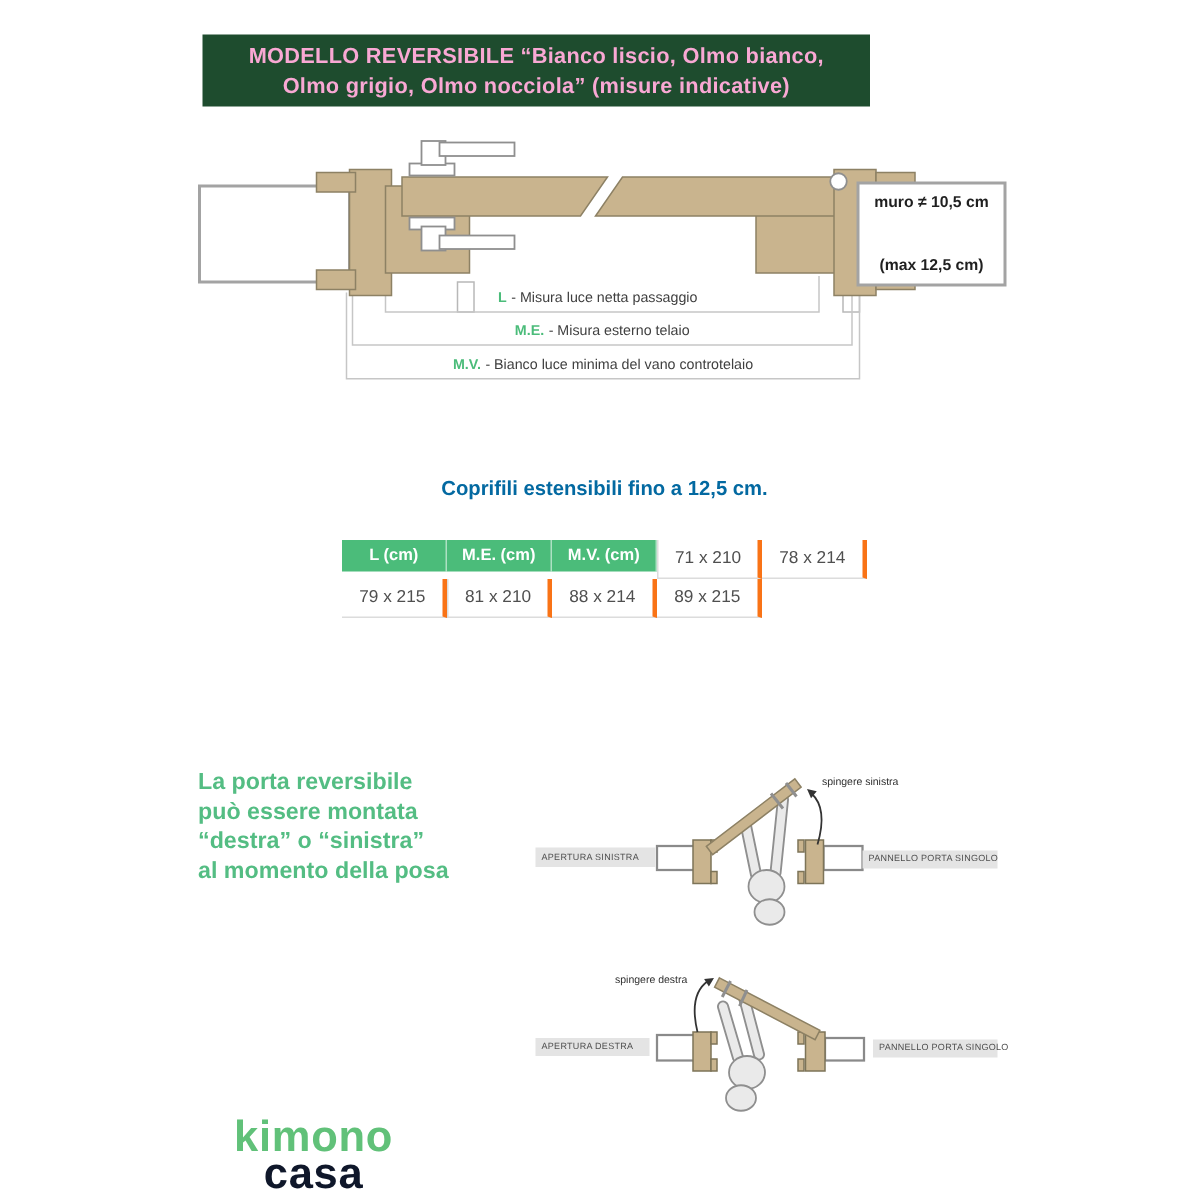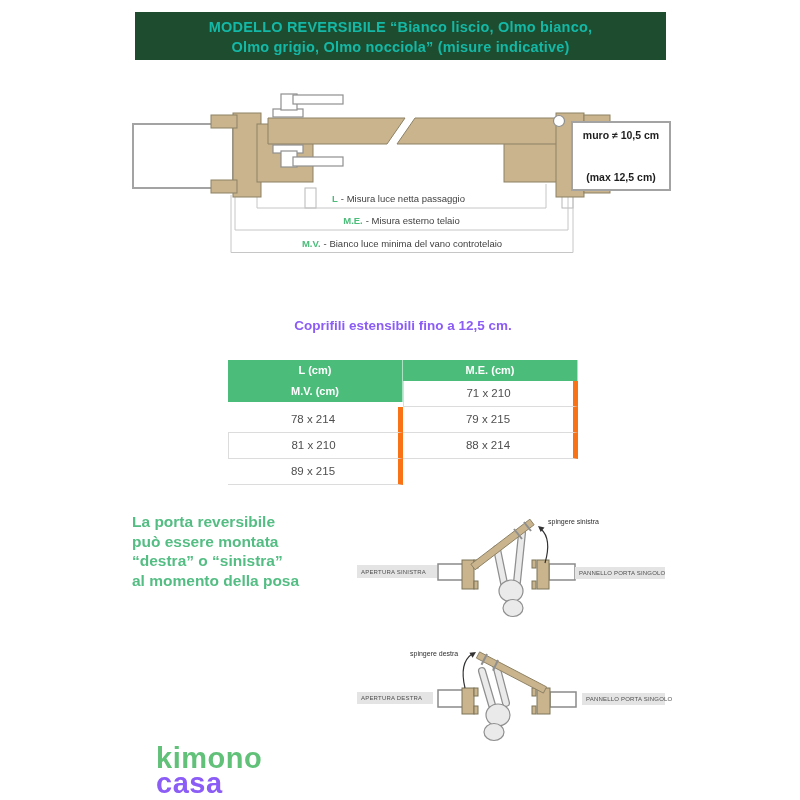--- a/index.html
+++ b/index.html
@@ -1,63 +1,63 @@
 <!DOCTYPE html>
 <html><head>
 <meta charset="utf-8">
 <style>
   html,body{margin:0;padding:0;background:#fff;}
   .page{position:relative;width:800px;height:800px;background:#ffffff;overflow:hidden;
         font-family:"Liberation Sans","DejaVu Sans",sans-serif;}
   .abs{position:absolute;}
 
   
-  .header{left:135px;top:12px;width:531px;height:48px;background:#1e4c2e;color:#14b8a6;
+  .header{left:135px;top:23px;width:445px;height:48px;background:#1e4c2e;color:#f9a8d4;
           text-align:center;font-weight:bold;font-size:14.5px;line-height:20px;padding-top:5px;
           box-sizing:border-box;letter-spacing:.2px;}
 
   
   .muro{left:572px;top:122px;width:98px;height:68px;display:flex;flex-direction:column;
         justify-content:center;text-align:center;font-size:10.5px;font-weight:bold;color:#1f1f1f;line-height:14px;gap:28px;}
 
   
   .dim{font-size:9.5px;color:#3f3f3f;text-align:center;white-space:nowrap;}
   .dim .dk{color:#4bbc7a;font-weight:bold;margin-right:3px;}
   .dimL{left:254px;top:193px;width:289px;}
   .dimME{left:235px;top:215px;width:333px;}
   .dimMV{left:231px;top:238px;width:342px;}
 
   
   .tbl-title{left:228px;top:318px;width:350px;text-align:center;font-size:13.5px;
-             font-weight:bold;color:#8b5cf6;}
-
-  
-  .spec-table{left:228px;top:360px;width:350px;display:grid;grid-template-columns:1fr 1fr;}
+             font-weight:bold;color:#0369a1;}
+
+  
+  .spec-table{left:228px;top:360px;width:350px;display:grid;grid-template-columns:1fr 1fr 1fr 1fr 1fr;}
   .th{background:#4bbc7a;color:#fff;font-weight:bold;font-size:11px;text-align:center;
       line-height:21px;height:21px;border-right:1px solid rgba(255,255,255,.55);}
   .th:last-child{border-right:none;}
   .td{background:#fff;color:#4f4f4f;font-size:11.5px;text-align:center;line-height:25px;height:25px;
-      border-bottom:1px solid #dcdcdc;border-right:5px solid #f97316;}
+      border-bottom:1px solid #dcdcdc;border-right:3px solid #f97316;}
   .td.first{border-left:1px solid #dcdcdc;}
 
   
   .para{left:132px;top:512px;width:230px;font-size:15.5px;font-weight:bold;color:#54bd83;line-height:19.5px;}
 
   
   .diagram{width:310px;}
   .d1{left:355px;top:505px;height:122px;}
   .d2{left:355px;top:635px;height:112px;}
   .push-label{font-size:7px;color:#2f2f2f;white-space:nowrap;}
   .bar{background:#e4e4e4;color:#4f4f4f;font-size:6px;letter-spacing:.2px;white-space:nowrap;
        display:flex;align-items:center;padding-left:4px;box-sizing:border-box;}
 
   
   .logo{left:132px;top:746px;font-weight:bold;font-size:29px;line-height:25px;letter-spacing:.5px;margin-left:24px;}
   .logo .l1{color:#61c179;}
-  .logo .l2{color:#8b5cf6;}
+  .logo .l2{color:#0f172a;text-align:center;}
 </style>
 </head>
 <body>
 
 <div class="page">
 
   <div class="abs header">
     <div>MODELLO REVERSIBILE “Bianco liscio, Olmo bianco,</div>
     <div>Olmo grigio, Olmo nocciola” (misure indicative)</div>
   </div>

